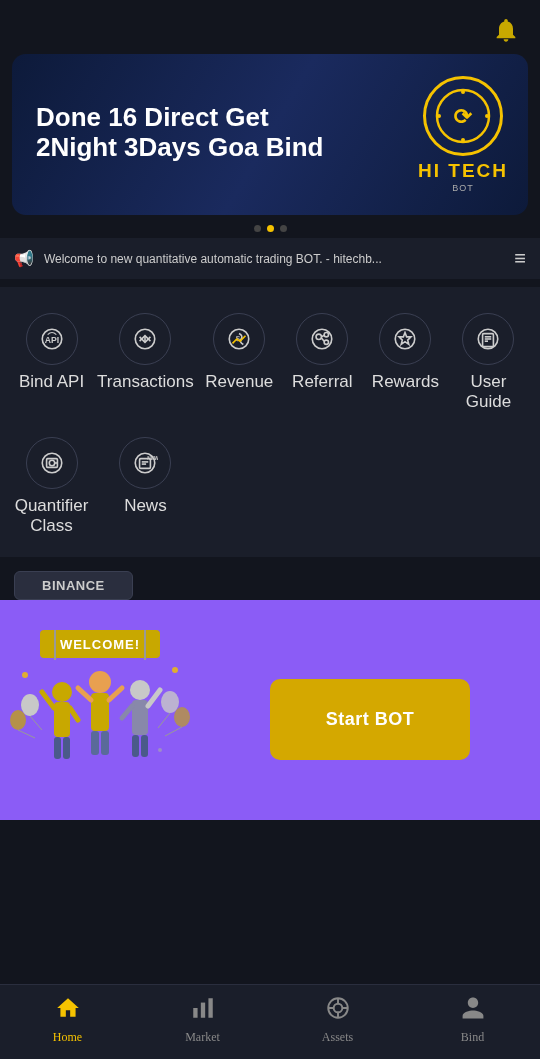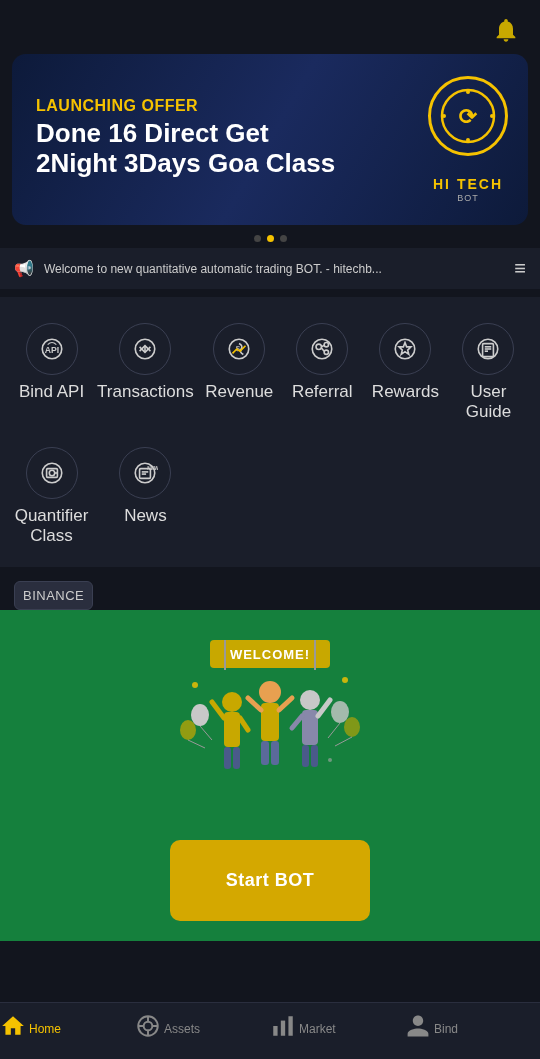--- a/index.html
+++ b/index.html
@@ -66,24 +66,24 @@
     .logo-circle {
       width: 80px; height: 80px;
       border-radius: 50%;
       border: 3px solid #f5c200;
       display: flex; align-items: center; justify-content: center;
       background: transparent;
       position: relative;
     }
     .logo-text {
       color: #f5c200;
-      font-size: 14px;
+      font-size: 19px;
       font-weight: 800;
       letter-spacing: 2px;
-      margin-top: 20px;
+      margin-top: 4px;
     }
     .logo-subtext {
       color: #aaa;
       font-size: 9px;
       letter-spacing: 1px;
       margin-top: 1px;
     }
 
     
     .dots {
@@ -156,34 +156,34 @@
 
     
     .exchange-tag {
       margin: 14px 14px 0;
       display: inline-block;
     }
     .binance-badge {
       background: #2a2e3e;
       border: 1px solid #3a3f52;
       border-radius: 6px;
-      padding: 6px 8px;
+      padding: 6px 27px;
       font-size: 13px;
-      font-weight: 400;
+      font-weight: 700;
       color: #ccc;
       letter-spacing: 0.5px;
     }
 
     
     .welcome-section {
       display: flex;
-      flex-direction: column;
+      flex-direction: row;
       align-items: center;
       padding: 20px 0 10px;
-      background: #15803d;
+      background: #8b5cf6;
     }
     .welcome-illustration {
       width: 200px; height: 190px;
       position: relative;
       display: flex; align-items: flex-end; justify-content: center;
     }
 
     .start-bot-btn {
       margin: 20px auto 10px;
       display: block;
@@ -207,25 +207,26 @@
       width: 540px;
       background: #1a1e2a;
       display: flex;
       justify-content: space-around;
       align-items: center;
       padding: 10px 0 14px;
       border-top: 1px solid #2a2e3e;
     }
     .nav-item {
       display: flex;
-      flex-direction: row;
+      flex-direction: column;
       align-items: center;
       gap: 3px;
       cursor: pointer;
       flex: 1;
+      font-family: Liberation Serif, serif;
     }
     .nav-icon { font-size: 24px; }
     .nav-label { font-size: 12px; color: #888; }
     .nav-item.active .nav-label { color: #f5c200; }
     .nav-item.active .nav-icon { color: #f5c200; }
 
     .spacer { height: 80px; }
 
     
     .svg-icon { width: 26px; height: 26px; }
@@ -240,24 +241,23 @@
   <div class="bell-icon">
     <svg viewBox="0 0 24 24" xmlns="http://www.w3.org/2000/svg">
       <path d="M12 22c1.1 0 2-.9 2-2h-4c0 1.1.9 2 2 2zm6-6v-5c0-3.07-1.64-5.64-4.5-6.32V4c0-.83-.67-1.5-1.5-1.5s-1.5.67-1.5 1.5v.68C7.63 5.36 6 7.92 6 11v5l-2 2v1h16v-1l-2-2z"></path>
     </svg>
   </div>
 </div>
 
 
 <div class="banner">
   <div class="banner-left">
-    <div class="banner-offer">LAUNCHING OFFER</div>
     <div class="banner-title">
       <span>Done 16 Direct Get</span><br>
-      <span>2Night 3Days Goa Class</span>
+      <span>2Night 3Days Goa Bind</span>
     </div>
   </div>
   <div class="banner-logo">
     <div class="logo-circle">
 
       <svg width="56" height="56" viewBox="0 0 56 56">
         <circle cx="28" cy="28" r="26" fill="none" stroke="#f5c200" stroke-width="2.5"></circle>
         <text x="28" y="36" text-anchor="middle" font-size="22" font-weight="900" fill="#f5c200">⟳</text>
 
         <circle cx="4" cy="28" r="2" fill="#f5c200"></circle>
@@ -454,50 +454,50 @@
 
 <nav class="bottom-nav">
 
   <div class="nav-item active">
     <span class="nav-icon" style="color:#f5c200;">
       <svg width="26" height="26" viewBox="0 0 24 24" fill="#f5c200">
         <path d="M10 20v-6h4v6h5v-8h3L12 3 2 12h3v8z"></path>
       </svg>
     </span>
     <span class="nav-label" style="color:#f5c200;">Home</span>
+  </div>
+
+  <div class="nav-item">
+    <span class="nav-icon" style="color:#888;">
+      <svg width="26" height="26" viewBox="0 0 24 24" fill="#888">
+        <rect x="3" y="12" width="4" height="9"></rect>
+        <rect x="10" y="7" width="4" height="14"></rect>
+        <rect x="17" y="3" width="4" height="18"></rect>
+      </svg>
+    </span>
+    <span class="nav-label">Market</span>
   </div>
 
   <div class="nav-item">
     <span class="nav-icon" style="color:#888;">
       <svg width="26" height="26" viewBox="0 0 24 24" fill="none" stroke="#888" stroke-width="1.8">
         <circle cx="12" cy="12" r="9"></circle>
         <circle cx="12" cy="12" r="4"></circle>
         <line x1="12" y1="3" x2="12" y2="8"></line>
         <line x1="12" y1="16" x2="12" y2="21"></line>
         <line x1="3" y1="12" x2="8" y2="12"></line>
         <line x1="16" y1="12" x2="21" y2="12"></line>
       </svg>
     </span>
     <span class="nav-label">Assets</span>
   </div>
 
   <div class="nav-item">
     <span class="nav-icon" style="color:#888;">
       <svg width="26" height="26" viewBox="0 0 24 24" fill="#888">
-        <rect x="3" y="12" width="4" height="9"></rect>
-        <rect x="10" y="7" width="4" height="14"></rect>
-        <rect x="17" y="3" width="4" height="18"></rect>
-      </svg>
-    </span>
-    <span class="nav-label">Market</span>
-  </div>
-
-  <div class="nav-item">
-    <span class="nav-icon" style="color:#888;">
-      <svg width="26" height="26" viewBox="0 0 24 24" fill="#888">
         <path d="M12 12c2.7 0 4.8-2.1 4.8-4.8S14.7 2.4 12 2.4 7.2 4.5 7.2 7.2 9.3 12 12 12zm0 2.4c-3.2 0-9.6 1.6-9.6 4.8v2.4h19.2v-2.4c0-3.2-6.4-4.8-9.6-4.8z"></path>
       </svg>
     </span>
     <span class="nav-label">Bind</span>
   </div>
 
 </nav>
 
 
 

